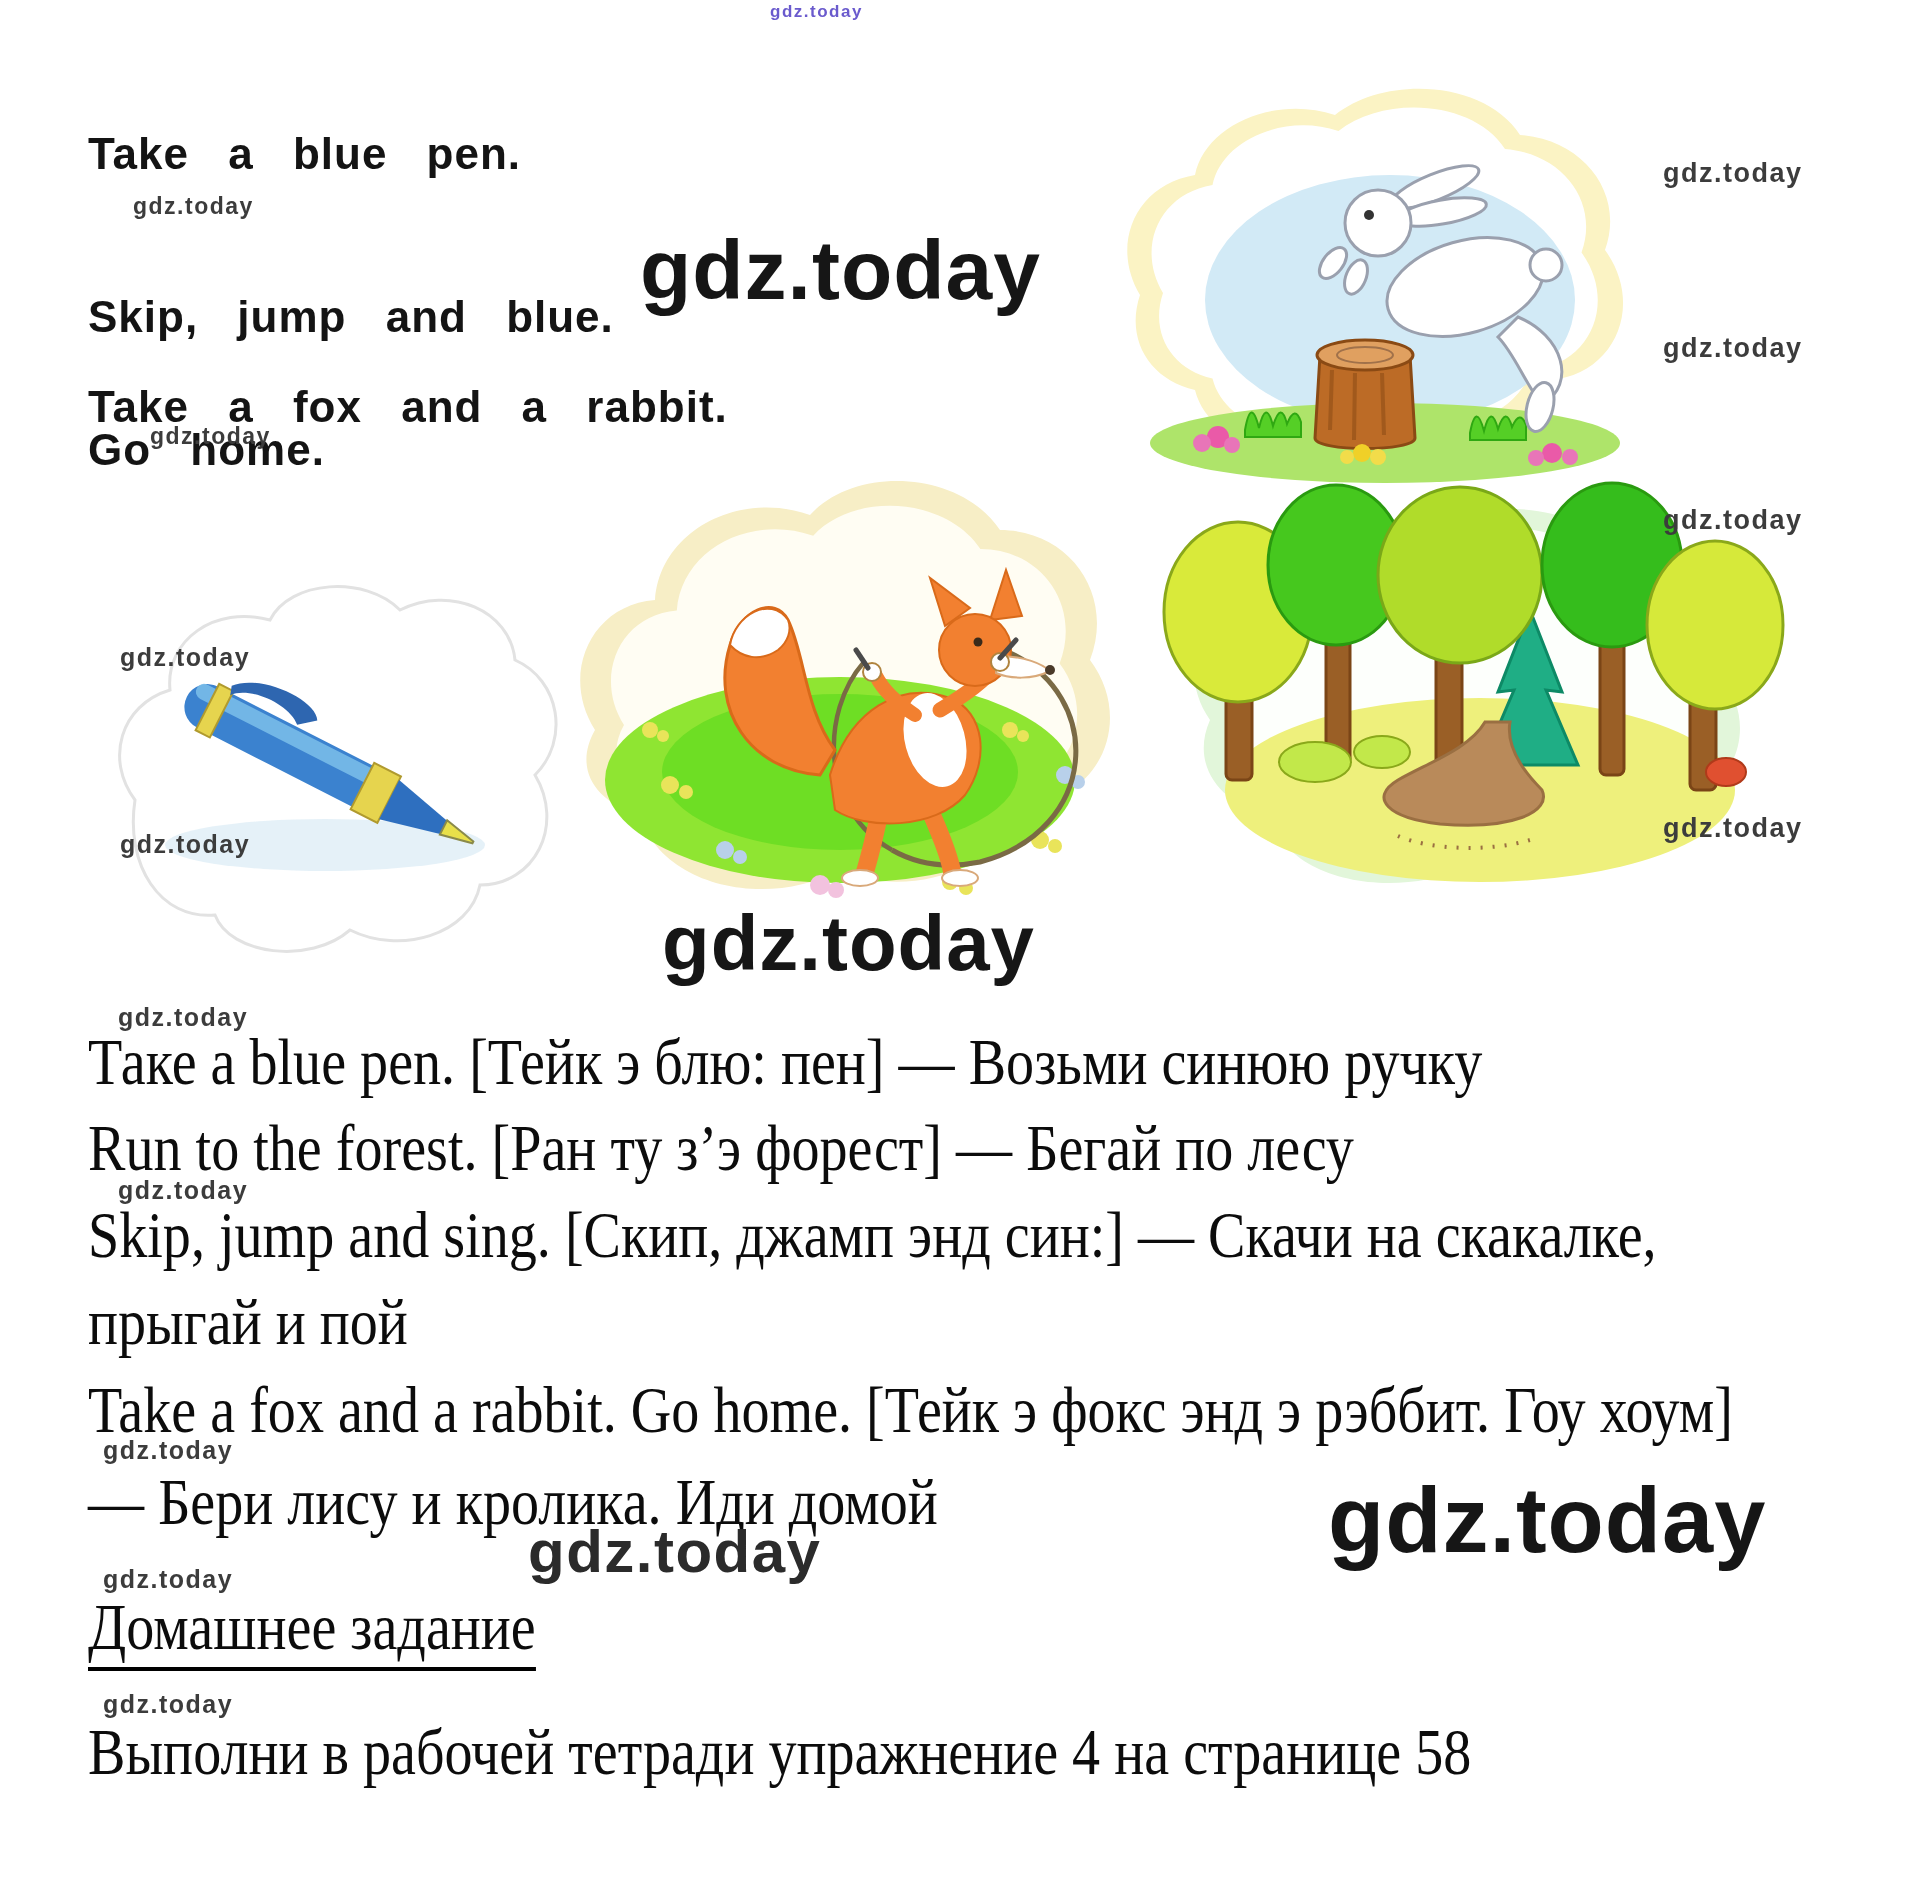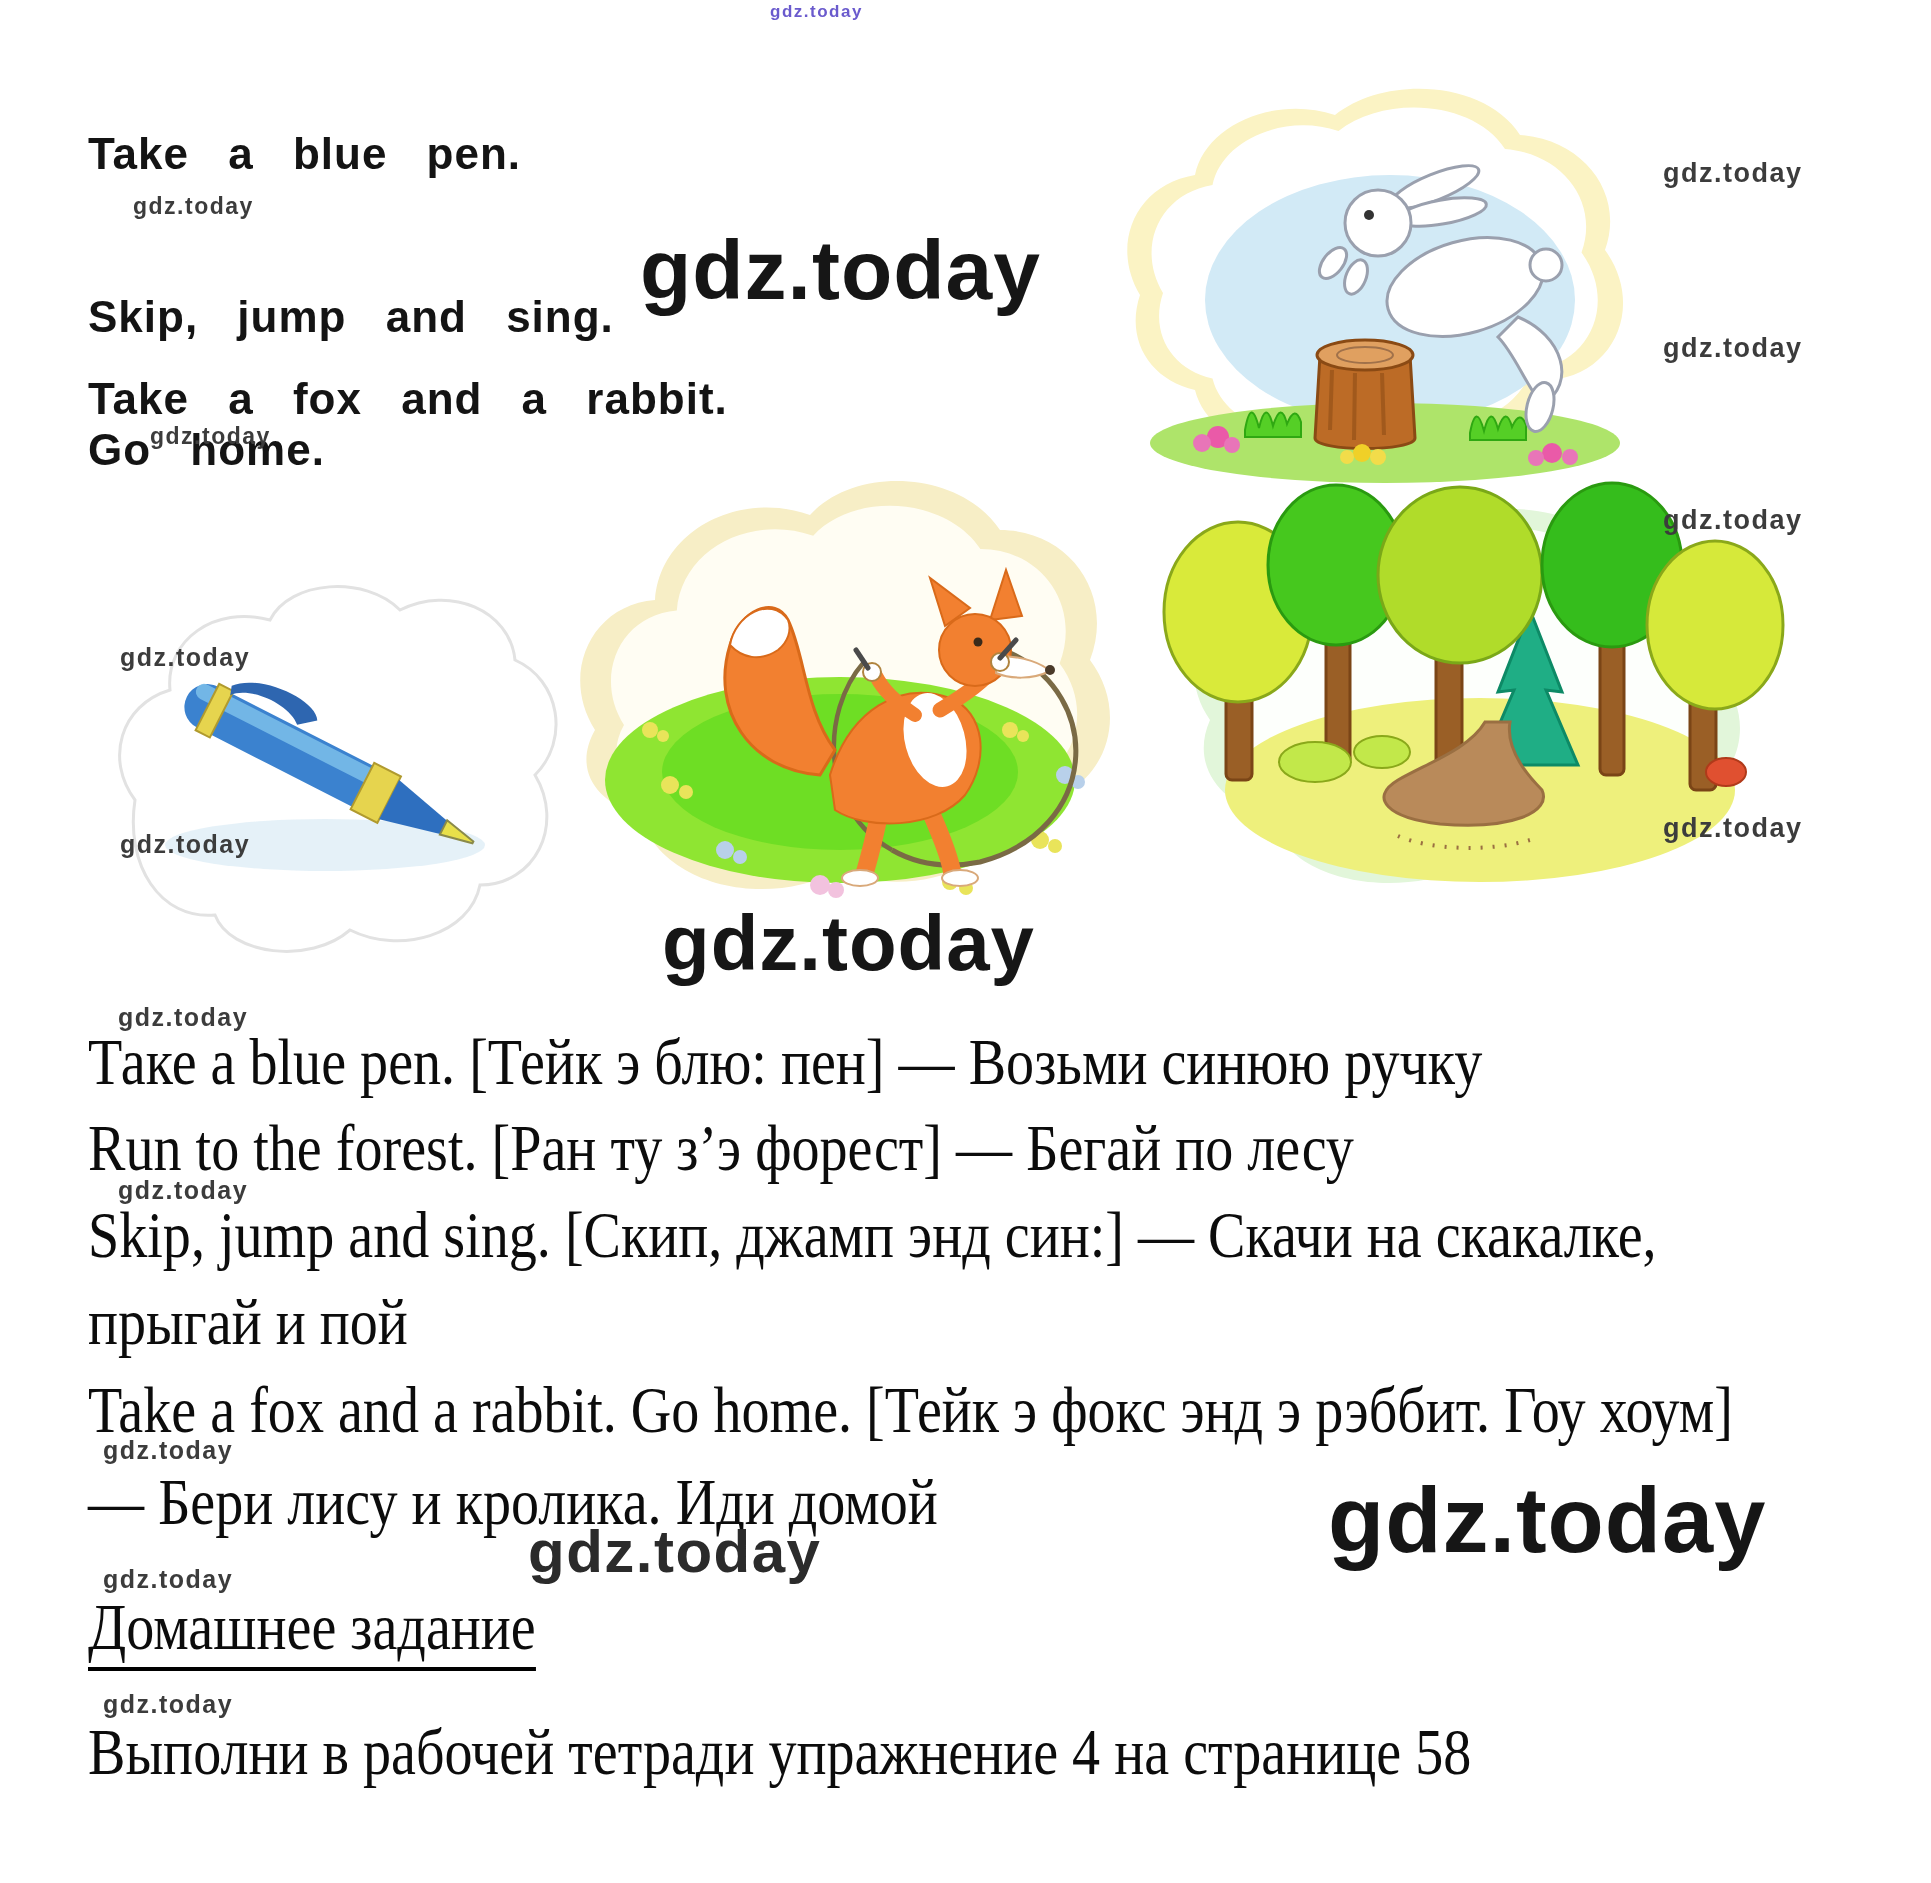--- a/index.html
+++ b/index.html
@@ -26,22 +26,22 @@
   .wm-top{color:#6a5acd;}
 
   svg{position:absolute;display:block;}
 </style>
 </head>
 <body>
 
 <div class="page">
 
   <div class="poem-line" style="top:129px">Take a blue pen.</div>
-  <div class="poem-line" style="top:292px">Skip, jump and sing.</div>
-  <div class="poem-line" style="top:374px">Take a fox and a rabbit.</div>
+  <div class="poem-line" style="top:292px">Skip, jump and blue.</div>
+  <div class="poem-line" style="top:382px">Take a fox and a rabbit.</div>
   <div class="poem-line" style="top:425px">Go home.</div>
 
   <svg style="left:1070px;top:55px" width="600" height="440" viewBox="0 0 600 440">
     <path d="M70 240 C40 190 65 130 125 120 C135 70 205 40 265 60 C315 20 415 25 450 80 C515 85 555 140 535 195 C575 250 545 320 480 325 C460 385 365 410 305 385 C235 415 140 395 125 335 C80 325 55 285 70 240 Z" fill="#fbf3c4"></path>
     <path d="M70 240 C40 190 65 130 125 120 C135 70 205 40 265 60 C315 20 415 25 450 80 C515 85 555 140 535 195 C575 250 545 320 480 325 C460 385 365 410 305 385 C235 415 140 395 125 335 C80 325 55 285 70 240 Z" fill="#ffffff" transform="translate(30,22) scale(0.9)"></path>
     <ellipse cx="320" cy="245" rx="185" ry="125" fill="#d2eaf6"></ellipse>
     <ellipse cx="315" cy="388" rx="235" ry="40" fill="#aee46a"></ellipse>
 
     <path d="M175 375 q6 -34 14 -2 q7 -30 14 -2 q8 -26 14 -2 q8 -20 14 -2 L231 382 L175 382 Z" fill="#55cf26" stroke="#2fa812" stroke-width="2"></path>
     <path d="M400 378 q6 -32 14 -2 q7 -28 14 -2 q8 -24 14 -2 q8 -18 14 -2 L456 385 L400 385 Z" fill="#55cf26" stroke="#2fa812" stroke-width="2"></path>

